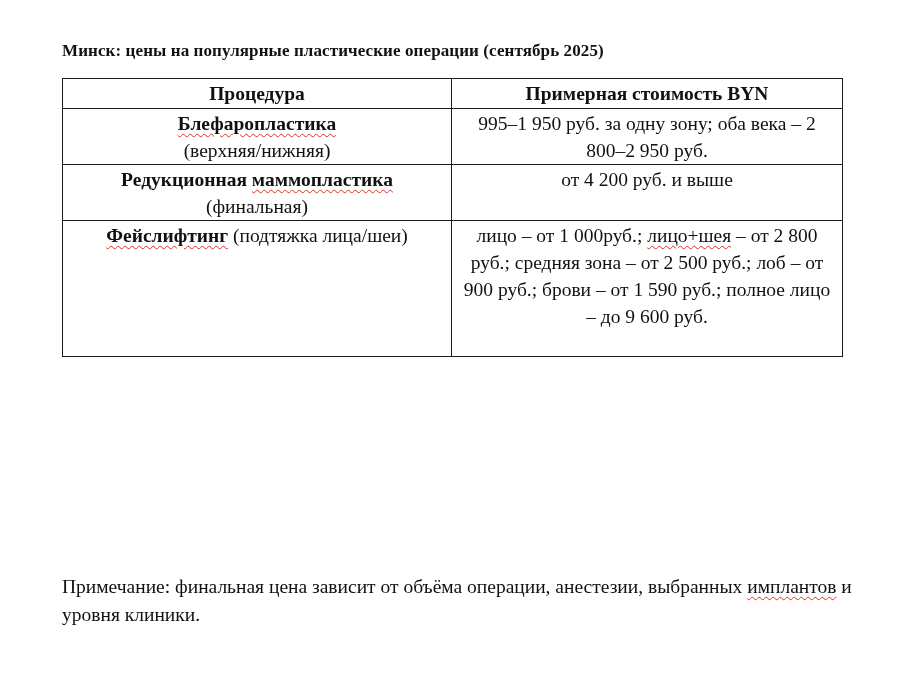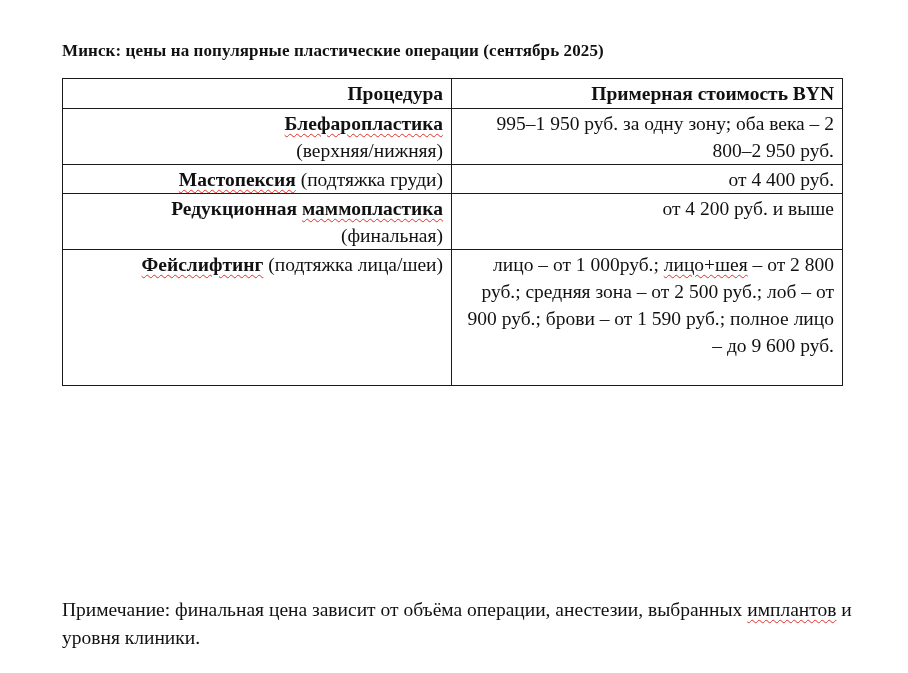--- a/index.html
+++ b/index.html
@@ -16,37 +16,37 @@
   table.prices {
     position: absolute; left: 62px; top: 78px;
     width: 780px; border-collapse: collapse; table-layout: fixed;
     font-size: 19.5px; line-height: 27px;
   }
   table.prices col.c1 { width: 389px; }
   table.prices col.c2 { width: 391px; }
   table.prices th, table.prices td {
     border: 1px solid #1a1a1a;
     padding: 16px 8px 0 8px;
-    vertical-align: top; text-align: right;
+    vertical-align: top; text-align: center;
   }
   table.prices th { font-weight: bold; height: 28px; padding-top: 1px; }
   table.prices td { padding-top: 1px; padding-bottom: 0; }
   .proc-name { font-weight: bold; }
   .spell-red {
     text-decoration: underline wavy #e0302a;
     text-decoration-thickness: 1px;
     text-underline-offset: 3px;
   }
   .spell-blue {
     text-decoration: underline wavy #3355cc;
     text-decoration-thickness: 1px;
     text-underline-offset: 3px;
   }
   .note {
-    position: absolute; left: 62px; top: 596px; width: 790px;
+    position: absolute; left: 62px; top: 573px; width: 790px;
     font-size: 19.5px; line-height: 28px;
   }
   .row-lipo td { height: 108px; }
   .row-face td { height: 134px; }
 </style>
 </head>
 <body>
 
 <div class="title">Минск: цены на популярные пластические операции (сентябрь 2025)</div>
 
@@ -64,27 +64,20 @@
   <tbody>
     <tr>
       <td>
         <span class="proc-name spell-red">Блефаропластика</span><br>
         <span>(верхняя/нижняя)</span>
       </td>
       <td>995–1 950 руб. за одну зону; оба века – 2 800–2 950 руб.</td>
     </tr>
     <tr>
       <td>
-        <span class="proc-name spell-red">Мастопексия</span>
-        <span>(подтяжка груди)</span>
-      </td>
-      <td>от 4 400 руб.</td>
-    </tr>
-    <tr>
-      <td>
         <span class="proc-name">Редукционная</span>
         <span class="proc-name spell-red">маммопластика</span><br>
         <span>(финальная)</span>
       </td>
       <td>от 4 200 руб. и выше</td>
     </tr>
     <tr class="row-face">
       <td>
         <span class="proc-name spell-red">Фейслифтинг</span>
         <span>(подтяжка лица/шеи)</span>

